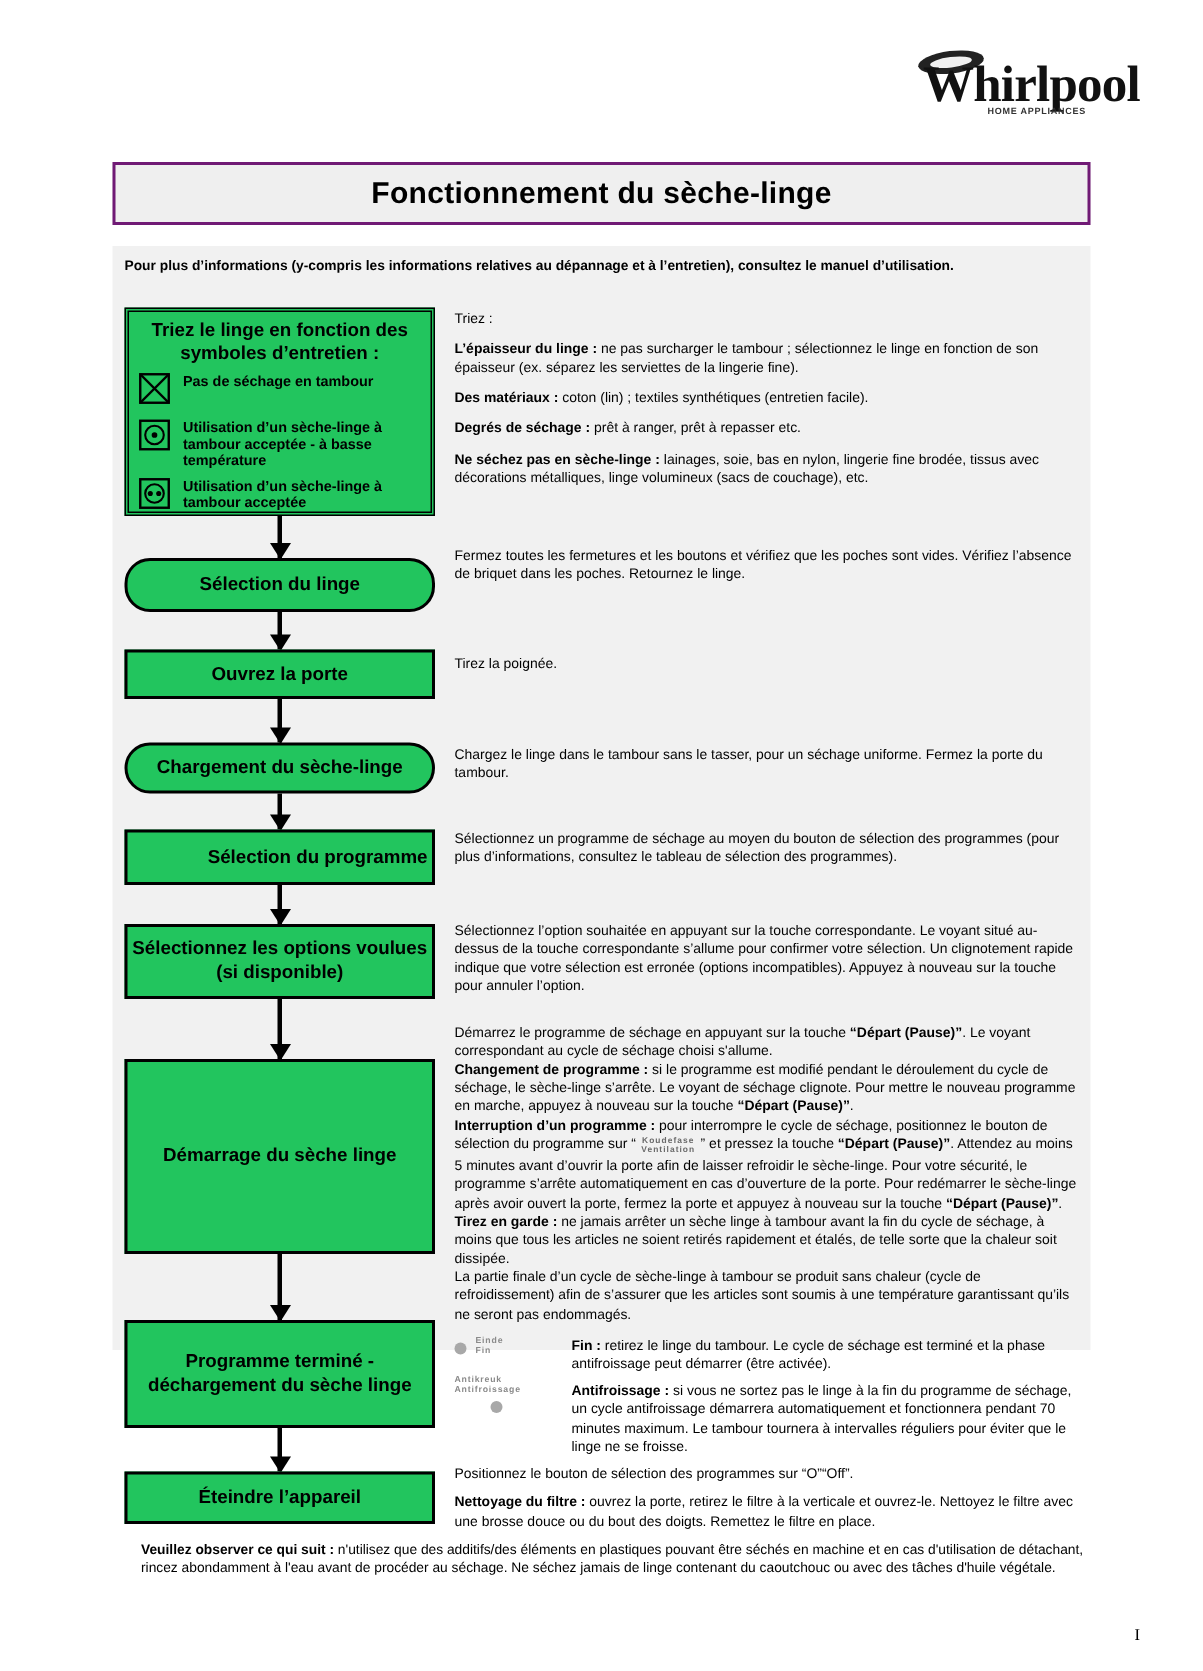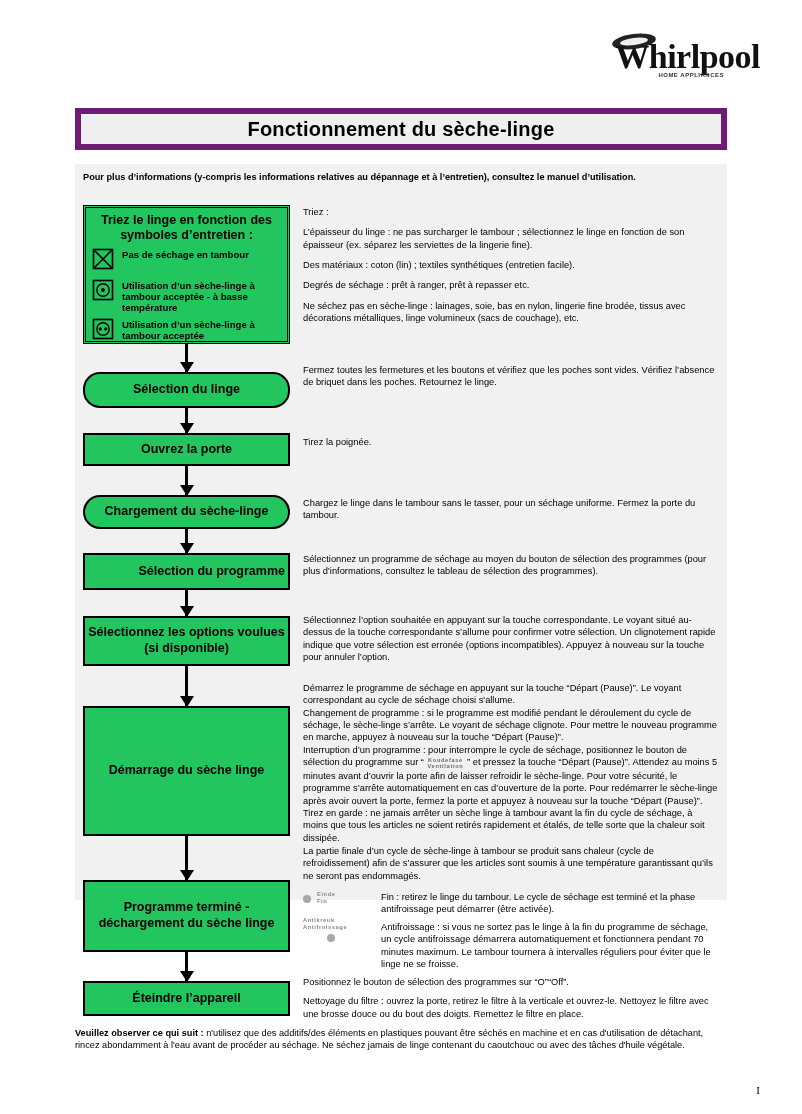--- a/index.html
+++ b/index.html
@@ -67,21 +67,21 @@
   }
 
   
   .title-band {
     position: absolute;
     left: 75px;
     top: 108px;
     width: 652px;
     height: 42px;
     background: #efefef;
-    border: 6px solid #701a75;
+    border: 2px solid #701a75;
     box-sizing: border-box;
     display: flex;
     align-items: center;
     justify-content: center;
   }
   .title-band h1 {
     margin: 0;
     font-size: 20px;
     font-weight: bold;
     letter-spacing: 0.2px;
@@ -170,21 +170,21 @@
   
   .rtxt {
     position: absolute;
     left: 228px;
     width: 416px;
     font-size: 9.3px;
     line-height: 1.33;
   }
   .rtxt p { margin: 0 0 8px 0; }
   .rtxt p:last-child { margin-bottom: 0; }
-  .rtxt b { font-weight: normal; }
+  .rtxt b { font-weight: bold; }
   .tight p { margin-bottom: 0; }
 
   .inline-chip {
     display: inline-block;
     vertical-align: -3px;
     font-size: 5.6px;
     line-height: 1.05;
     letter-spacing: 0.7px;
     color: #6a6a6a;
     font-weight: bold;
@@ -213,21 +213,21 @@
     letter-spacing: 0.55px;
     color: #8a8a8a;
     font-weight: bold;
   }
   .ind-body { margin-left: 78px; }
   .ind-body p { margin: 0 0 5px 0; }
 
   
   .footnote {
     position: absolute;
-    left: 0;
+    left: 19px;
     width: 636px;
     font-size: 9.2px;
     line-height: 1.35;
   }
   .page-mark {
     position: absolute;
     right: 42px;
     bottom: 18px;
     font-size: 11px;
     font-family: "Liberation Serif", serif;

